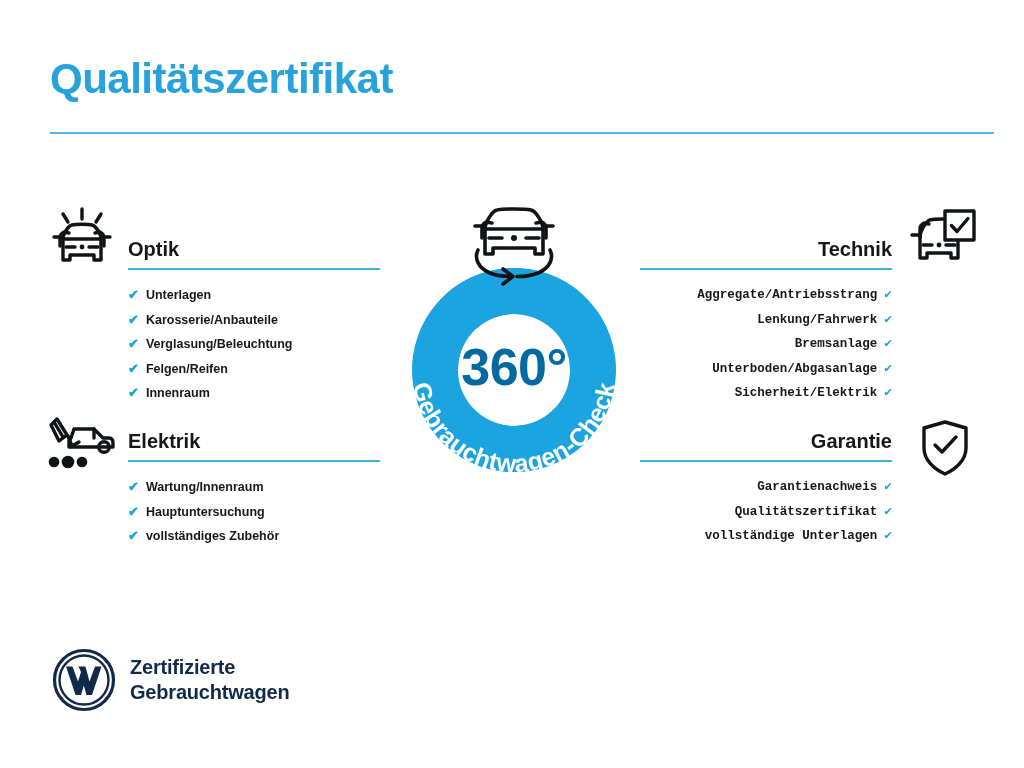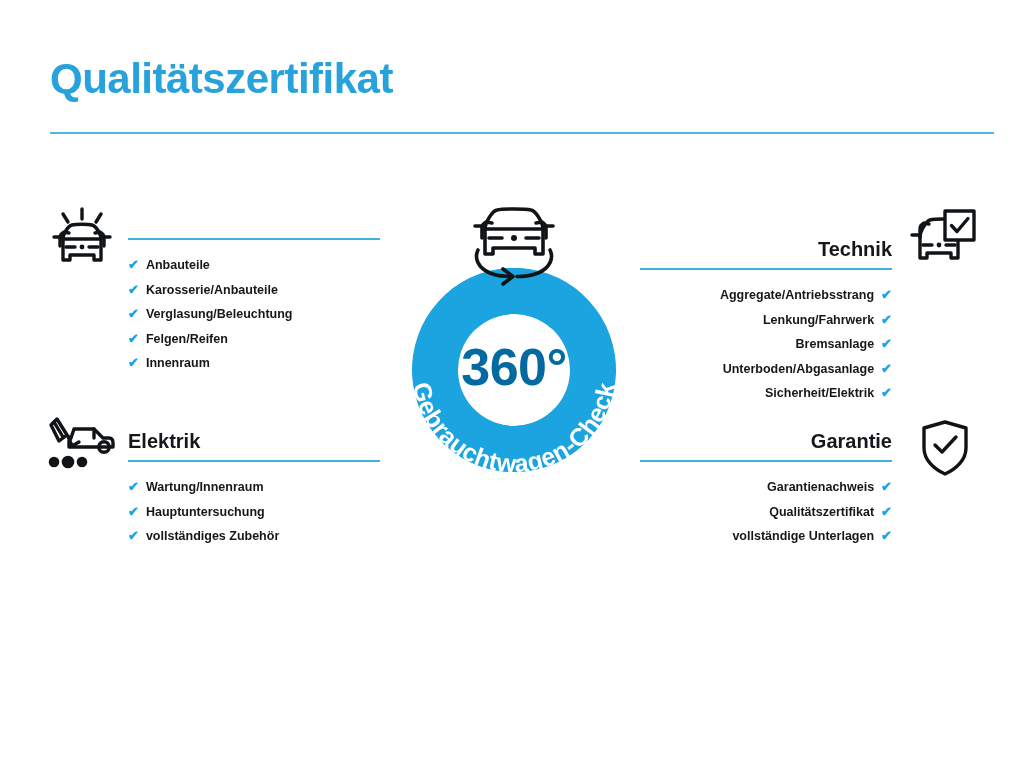--- a/index.html
+++ b/index.html
@@ -37,21 +37,21 @@
     line-height: 1.1; padding-bottom: 8px; white-space: nowrap;
   }
   .sec-rule { height: 2px; background: #3FB3DE; width: 100%; }
 
   .items { margin-top: 18px; }
   .item {
     display: flex; align-items: baseline; gap: 7px;
     font-size: 12.5px; font-weight: bold; color: #15171a;
     line-height: 1.0; margin-bottom: 11px; white-space: nowrap;
   }
-  .col-right .item { justify-content: flex-end; }
+  .col-right .item { justify-content: flex-end; font-family: Liberation Mono, monospace; }
   .chk { color: #1BA4E0; font-size: 13px; font-weight: bold; line-height: 1; }
 
   
   .icon-box { position: absolute; }
   .icon-optik    { left: 46px;  top: 206px; }
   .icon-wartung  { left: 46px;  top: 416px; }
   .icon-technik  { left: 908px; top: 208px; }
   .icon-garantie { left: 918px; top: 418px; }
 
   
@@ -90,25 +90,26 @@
       <path d="M17 33 L17 54 L24 54 L24 49 L48 49 L48 54 L55 54 L55 33 Z"></path>
       <line x1="8" y1="31" x2="17" y2="31"></line>
       <line x1="55" y1="31" x2="64" y2="31"></line>
       <line x1="20" y1="41" x2="29" y2="41"></line>
       <line x1="43" y1="41" x2="52" y2="41"></line>
       <circle cx="36" cy="41" r="2.4" fill="#111417" stroke="none"></circle>
     </svg>
   </div>
 
   <div class="col col-left block-optik">
-    <div class="sec-rule"></div>
-    <div class="items">
-      <div class="item">
-        <span class="chk">✔</span>
-        <span>Anbauteile</span>
+    <div class="sec-head">Optik</div>
+    <div class="sec-rule"></div>
+    <div class="items">
+      <div class="item">
+        <span class="chk">✔</span>
+        <span>Unterlagen</span>
       </div>
       <div class="item">
         <span class="chk">✔</span>
         <span>Karosserie/Anbauteile</span>
       </div>
       <div class="item">
         <span class="chk">✔</span>
         <span>Verglasung/Beleuchtung</span>
       </div>
       <div class="item">
@@ -259,14 +260,27 @@
 
         <path d="M22 58 C18 66 22 76 34 81 C40 83.5 48 84.5 55 84.5"></path>
         <path d="M94 58 C98 66 94 76 82 81 C76 83.5 68 84.5 61 84.5"></path>
         <path d="M47 77 L57 84.5 L47 92"></path>
       </svg>
     </div>
 
     <div class="deg">360°</div>
   </div>
 
+  <div class="footer">
+    <svg width="64" height="64" viewBox="0 0 64 64">
+      <circle cx="32" cy="32" r="29.5" fill="none" stroke="#122A4A" stroke-width="3.2"></circle>
+      <circle cx="32" cy="32" r="24.5" fill="none" stroke="#122A4A" stroke-width="2.4"></circle>
+      <path d="M14 18.5 L20.5 18.5 L26 33.5 L29 24 L26.5 18.5 L33.5 18.5
+               L37.5 33.5 L43 18.5 L49.5 18.5
+               L40 47 L34.5 47 L31.8 37.5 L29 47 L23.5 47 Z" fill="#122A4A"></path>
+    </svg>
+    <div class="vw-text">
+      <div>Zertifizierte</div>
+      <div>Gebrauchtwagen</div>
+    </div>
+  </div>
 
 </div>
 
 </body></html>

